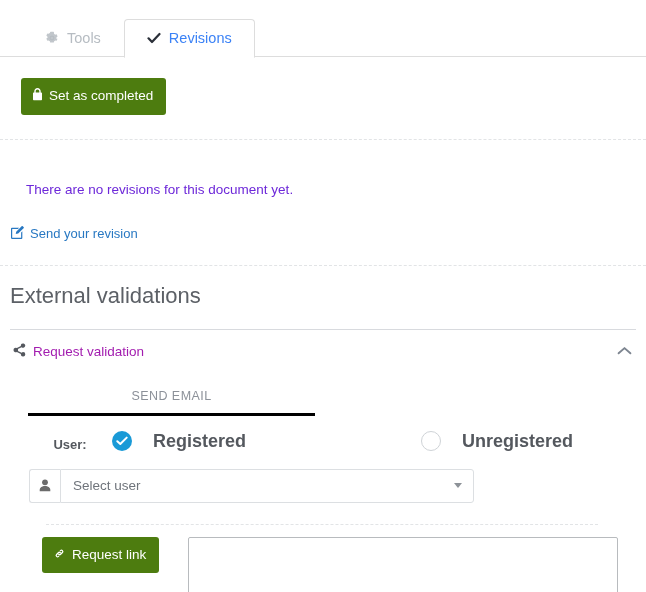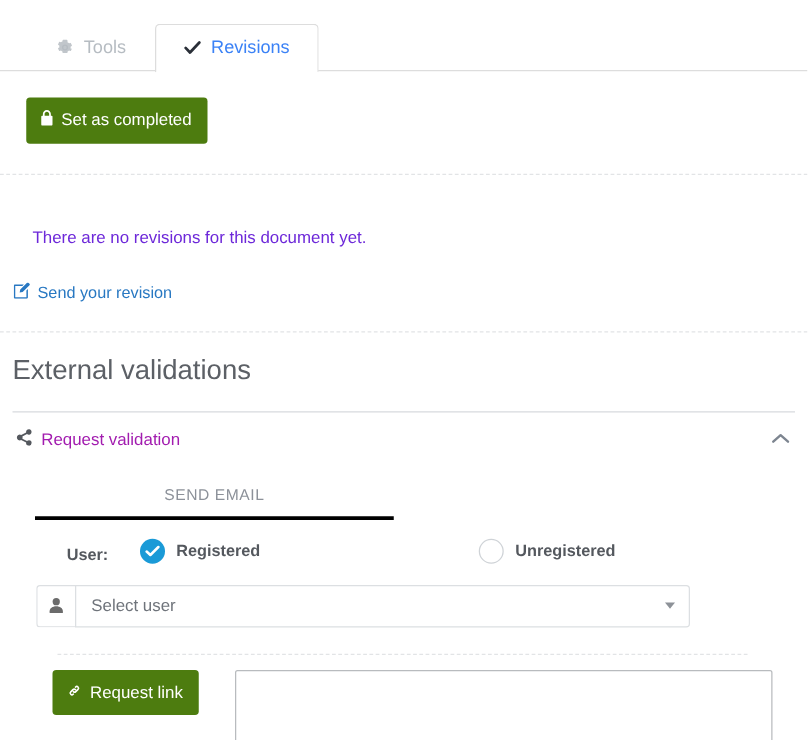--- a/index.html
+++ b/index.html
@@ -183,23 +183,23 @@
   .lbl-user {
     width: 84px;
     font-size: 13px;
     font-weight: bold;
     color: #54585e;
     text-align: center;
   }
   .radio-opt {
     display: flex;
     align-items: center;
-    gap: 9px;
-    cursor: pointer;
-    font-size: 13px;
+    gap: 21px;
+    cursor: pointer;
+    font-size: 18px;
     font-weight: bold;
     color: #54585e;
   }
   .radio-opt.second { margin-left: 175px; }
   .rad {
     width: 20px; height: 20px;
     border-radius: 50%;
     flex: 0 0 auto;
     display: inline-flex;
     align-items: center;
@@ -207,21 +207,21 @@
   }
   .rad.on { background: #1a9ad7; }
   .rad.off {
     background: #ffffff;
     border: 1px solid #cfd3d7;
   }
 
   .input-group {
     display: flex;
     margin: 17px 0 0 1px;
-    width: 523px;
+    width: 445px;
     height: 34px;
   }
   .ig-addon {
     width: 31px;
     flex: 0 0 auto;
     border: 1px solid #dcdfe2;
     border-right: none;
     border-radius: 3px 0 0 3px;
     background: #ffffff;
     display: flex;

